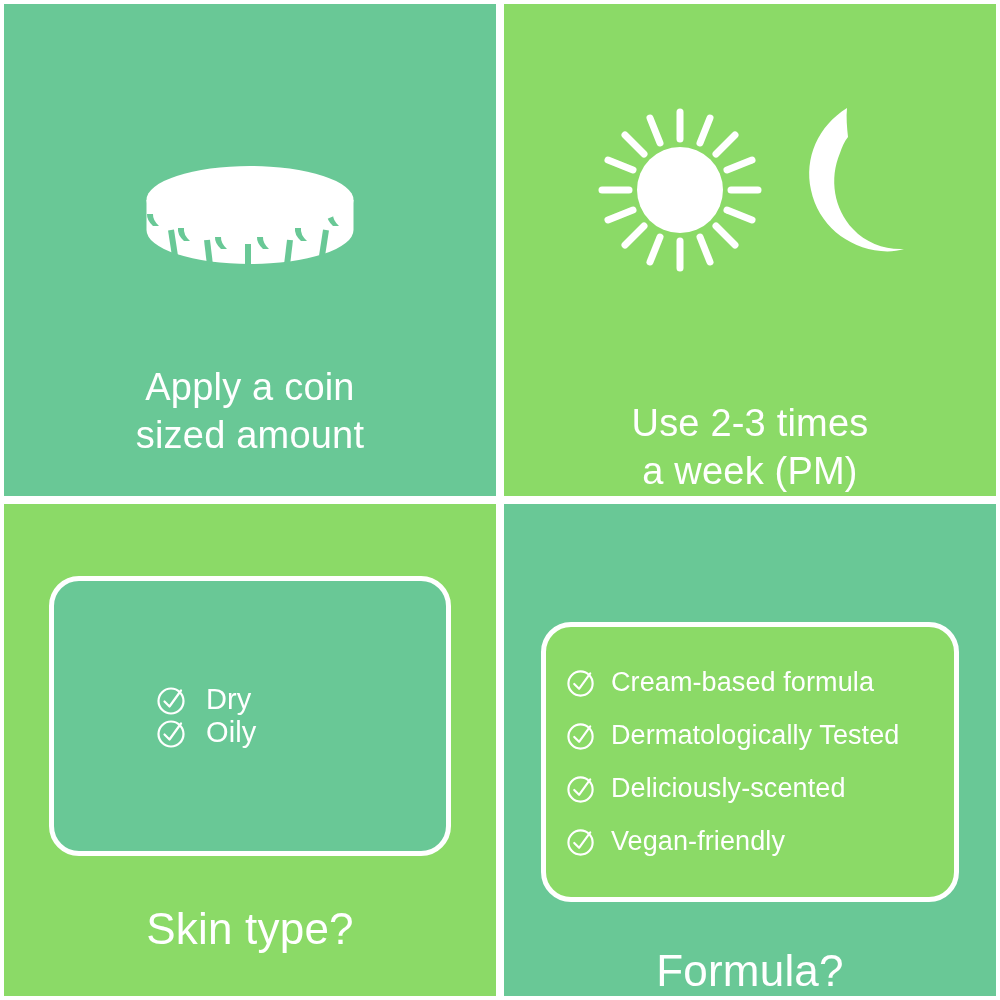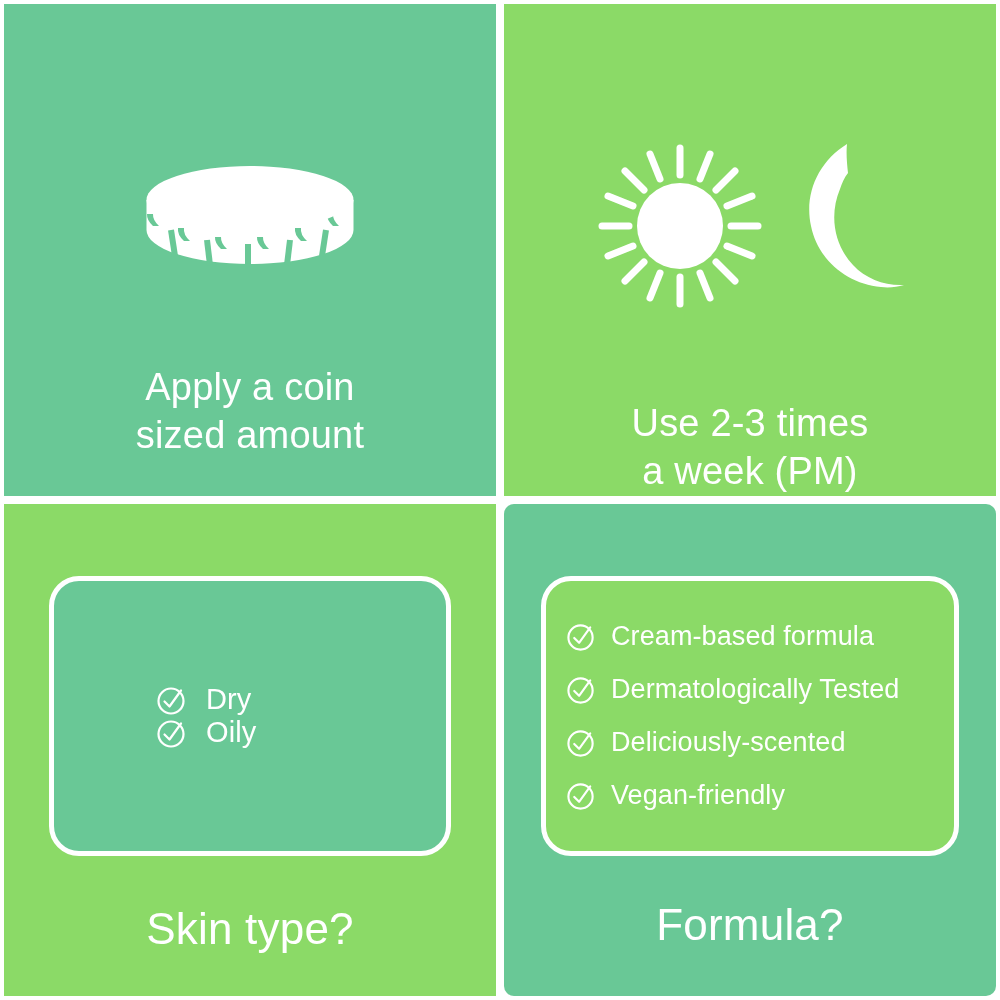--- a/index.html
+++ b/index.html
@@ -52,21 +52,21 @@
     width: 210px;
     height: 112px;
   }
   .panel-coin .caption {
     margin-top: 88px;
   }
 
   
   .panel-sunmoon {
     background: #8bda67;
-    justify-content: flex-end;
+    justify-content: space-between;
   }
   .sunmoon-art {
     margin-top: 98px;
     width: 330px;
     height: 176px;
   }
   .panel-sunmoon .caption {
     margin-top: 86px;
   }
 
@@ -81,22 +81,21 @@
     white-space: pre-line;
   }
 
   
   .panel-skin {
     background: #8bda67;
     justify-content: flex-start;
   }
   .panel-formula {
     background: #69c896;
-    justify-content: flex-start;
-    border-radius: 10px;
+    justify-content: flex-end;
   }
 
   .answer-box {
     box-sizing: border-box;
     margin-top: 72px;
     border: 5px solid #ffffff;
     border-radius: 30px;
     display: flex;
     flex-direction: column;
     justify-content: center;

